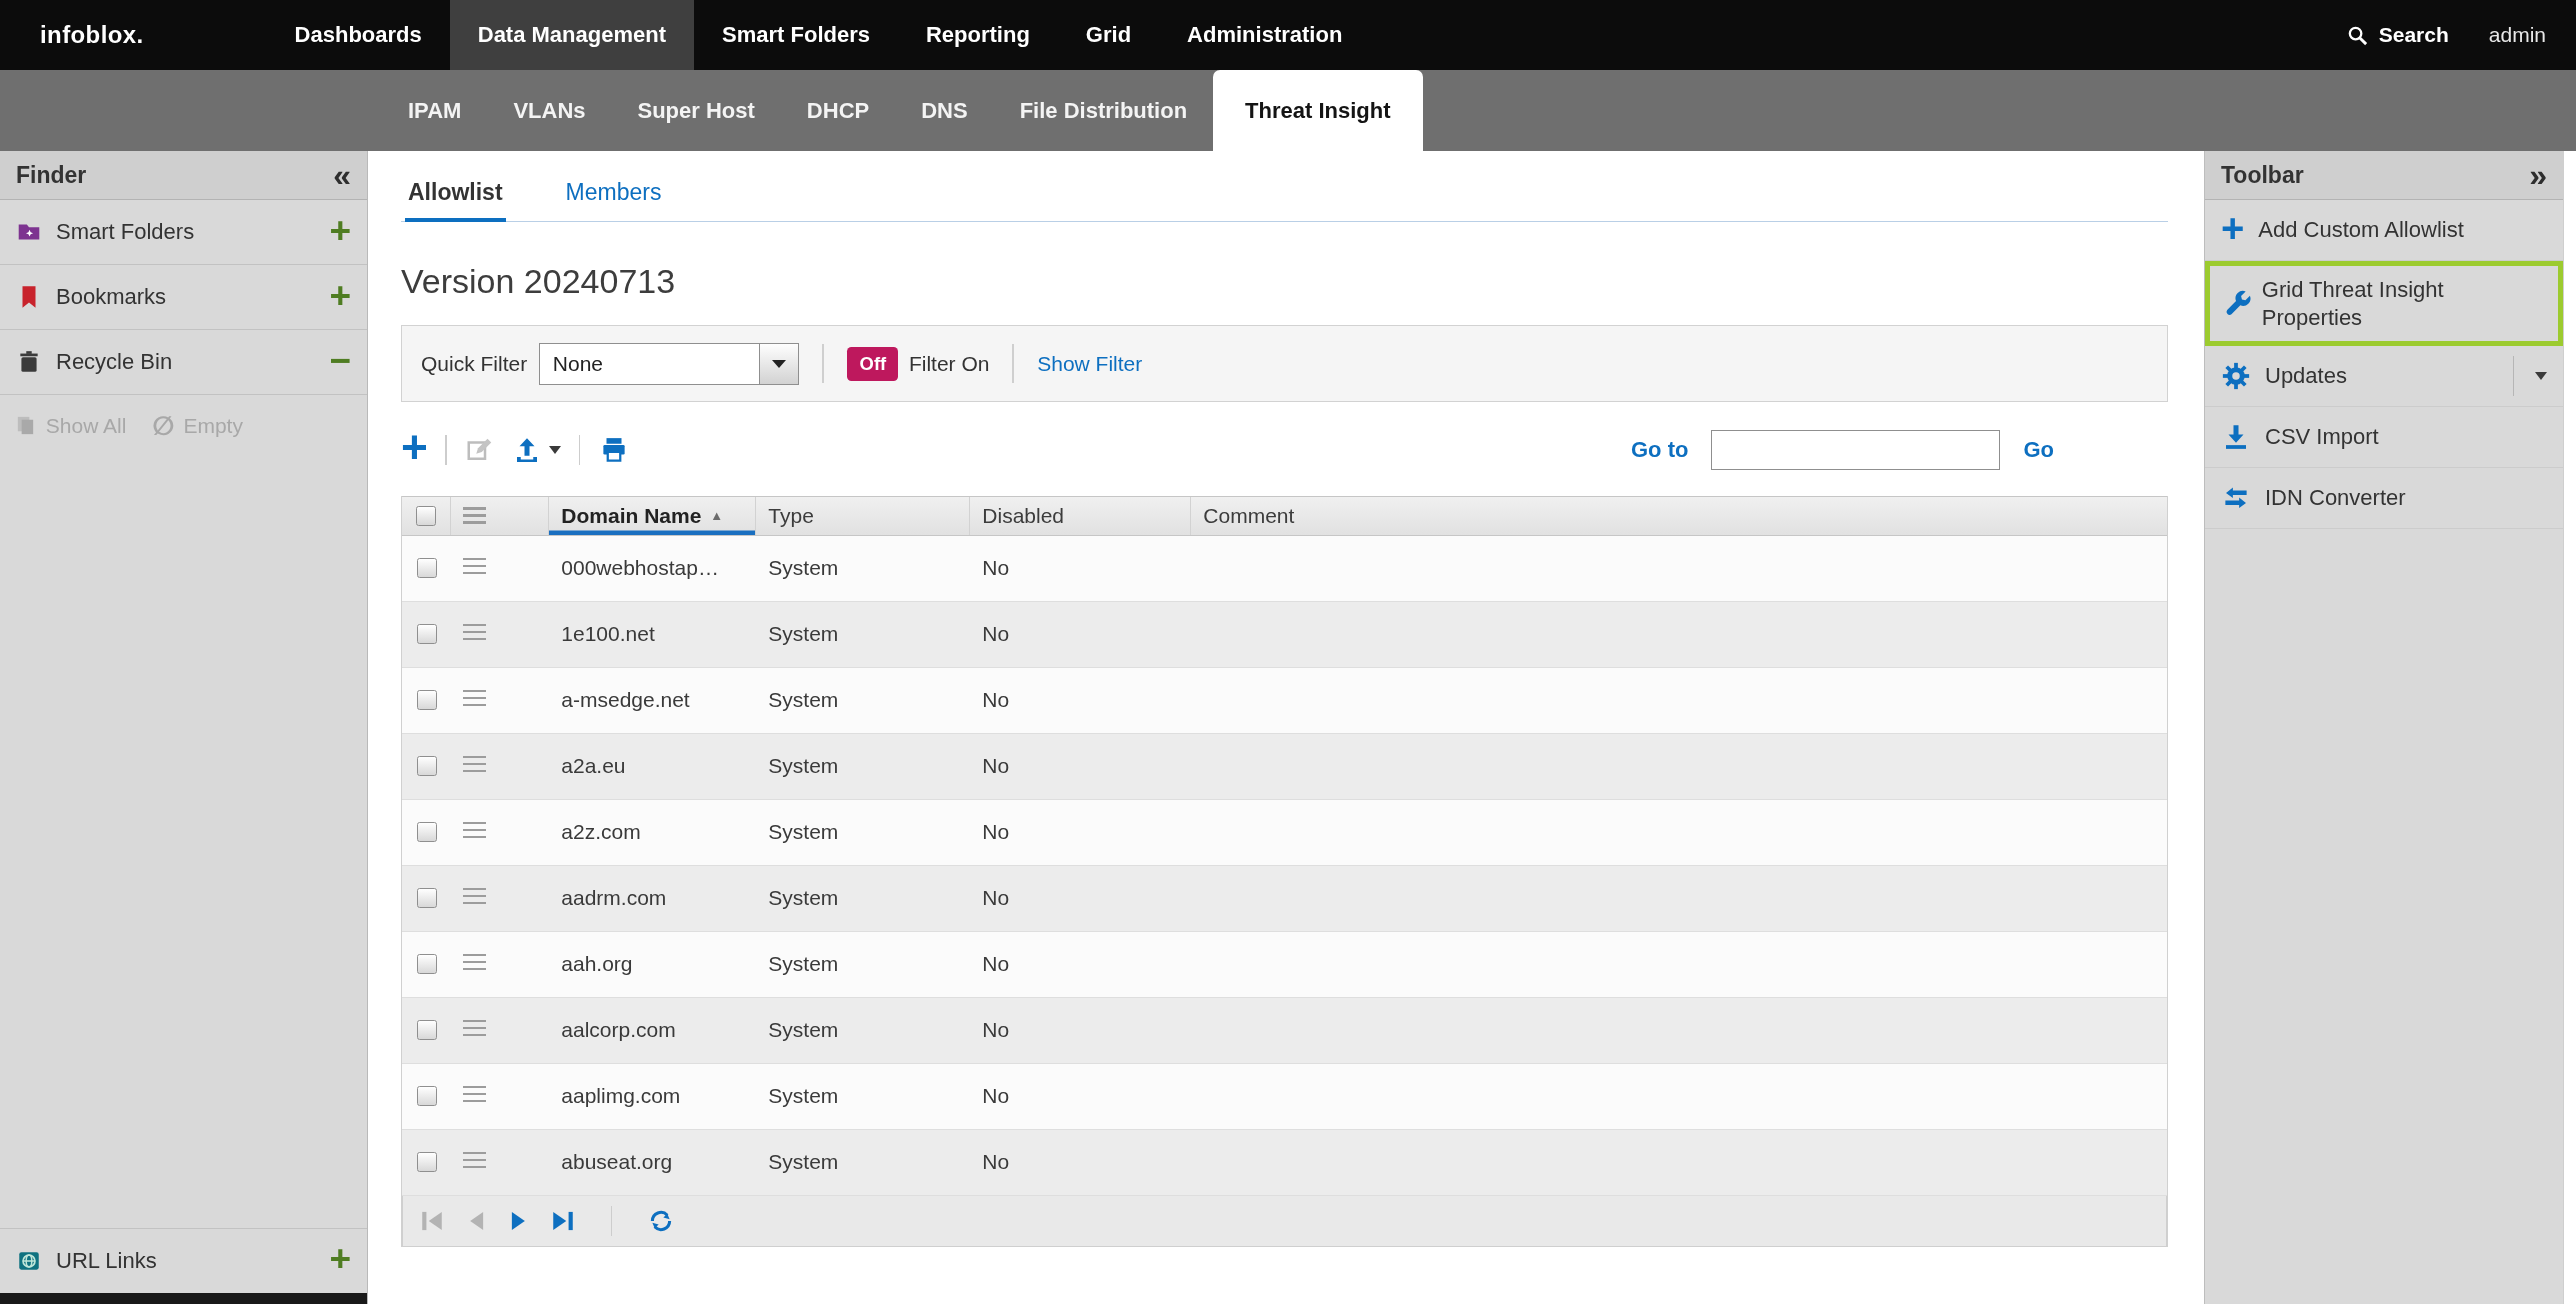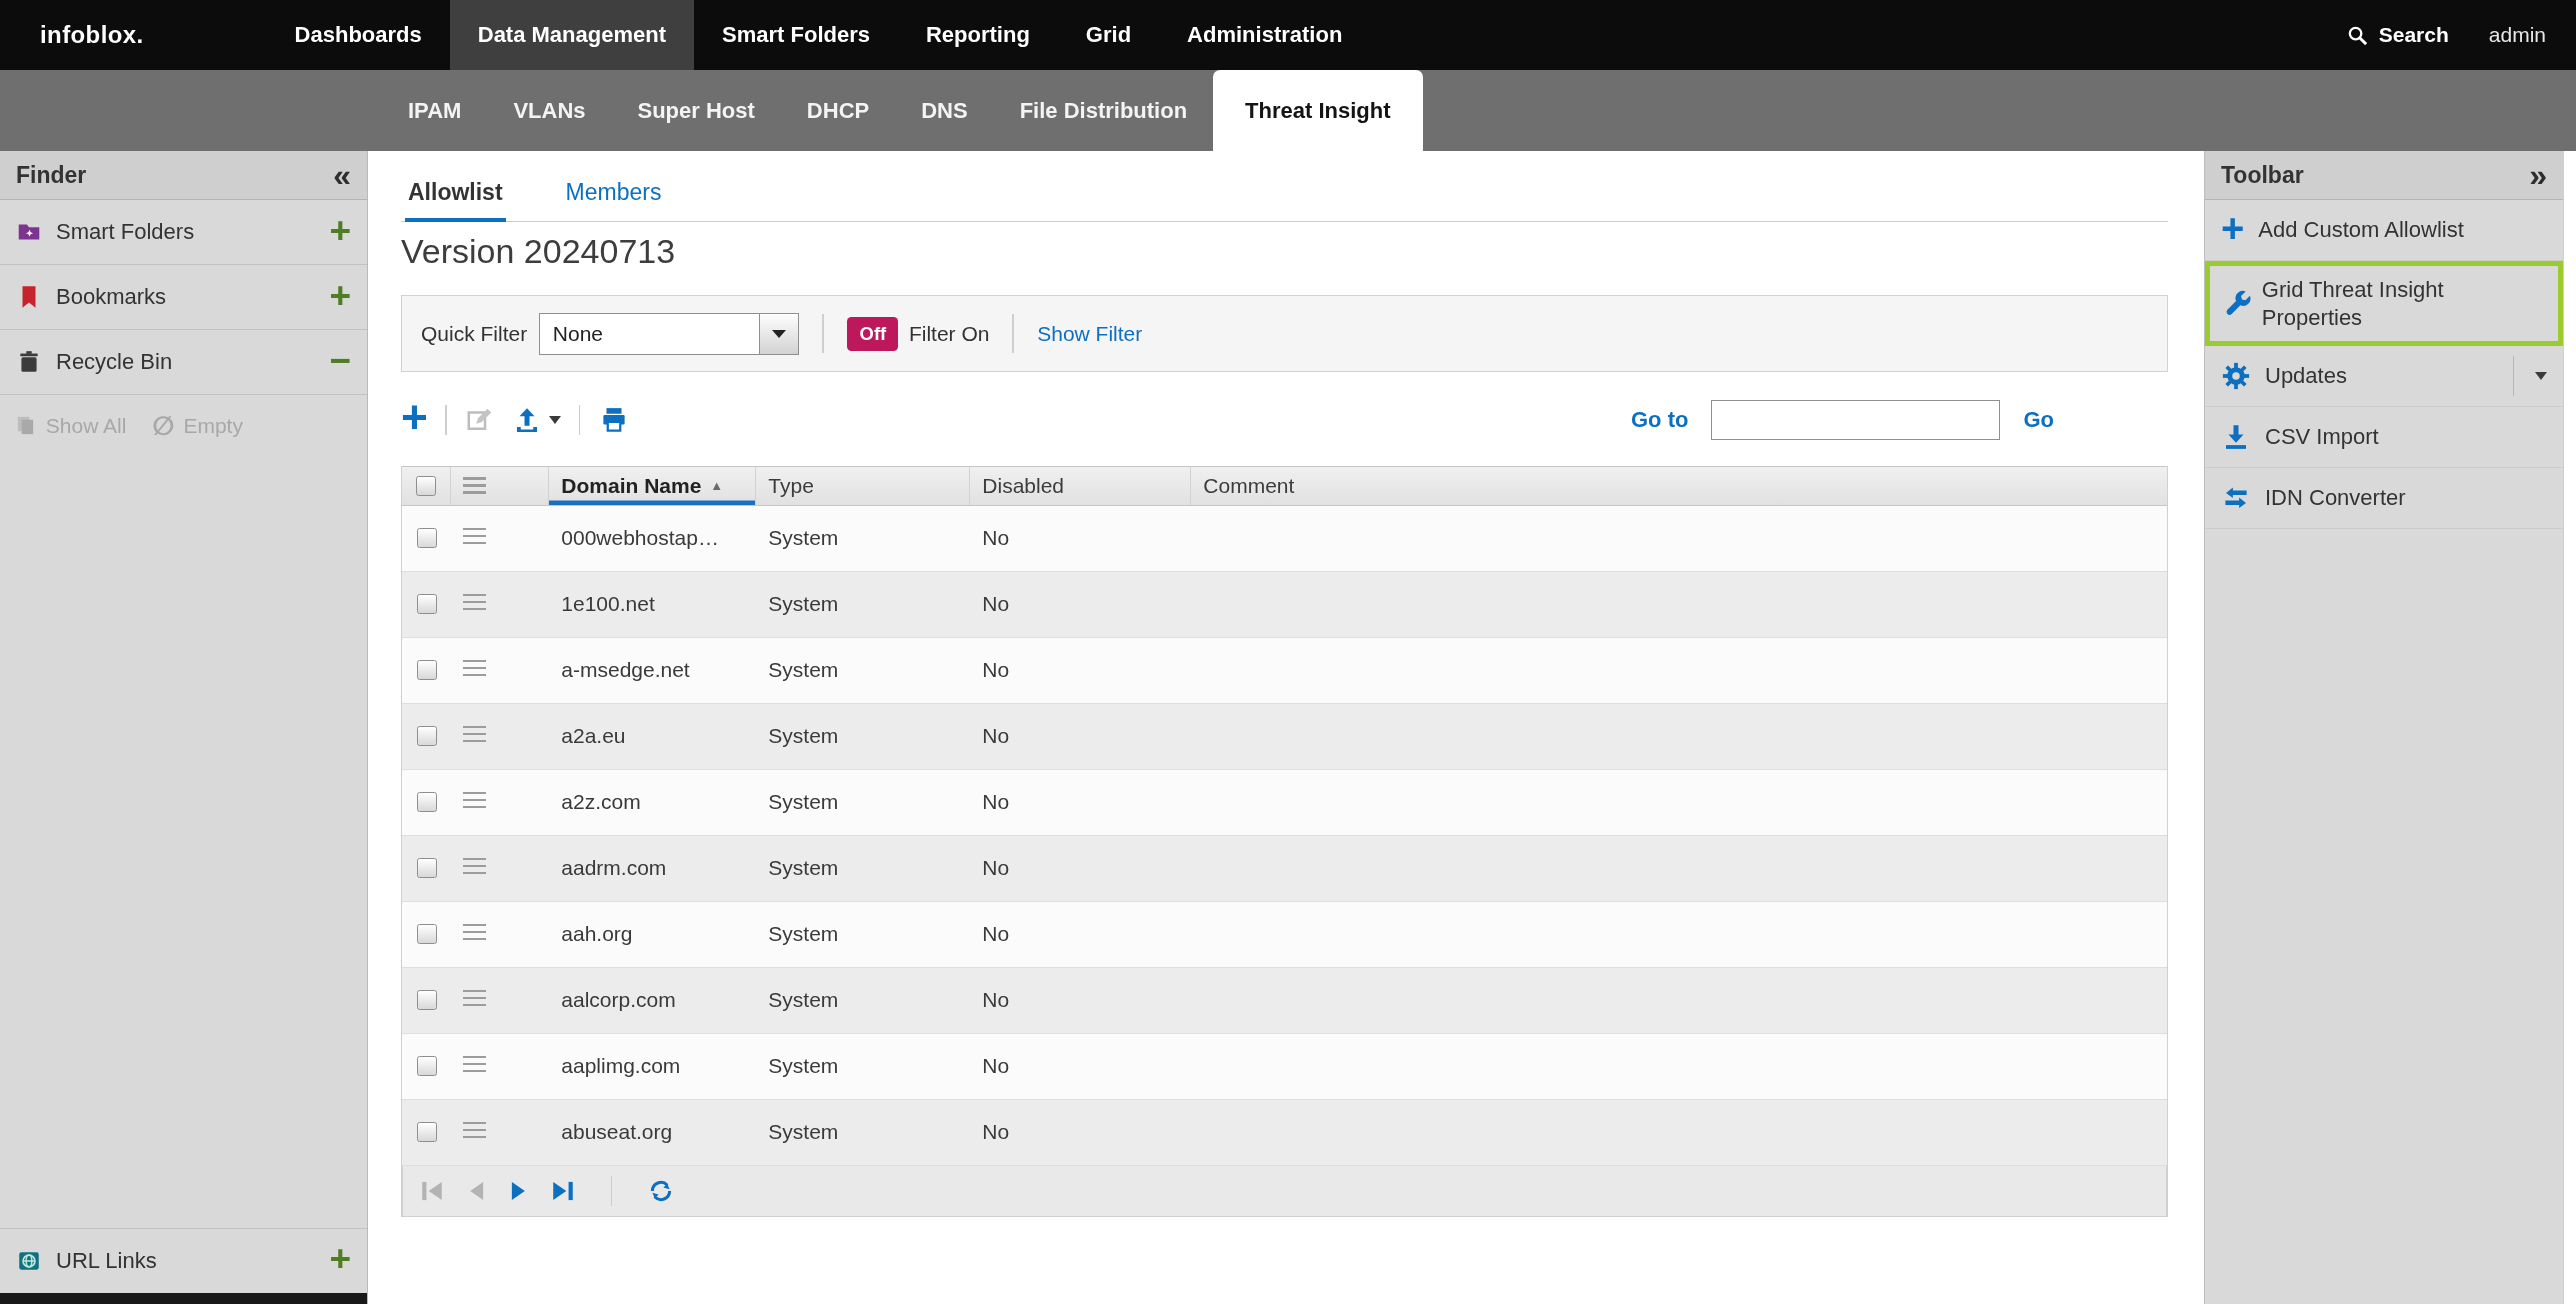--- a/index.html
+++ b/index.html
@@ -37,21 +37,21 @@
   .f-spacer { flex: 1; }
   .f-bottom { border-top: 0.9px solid #c2c2c2; border-bottom: none; }
   .finder-strip { height: 12.3px; background: #191919; }
 
   
   .content { flex: 1; background: #fff; padding: 17.5px 36px 0 33px; min-width: 0; }
   .content-tabs { display: flex; gap: 56px; border-bottom: 1.8px solid #b9cfe6; padding: 5.3px 3.5px 0; }
   .ctab { font-size: 23px; padding: 5.3px 3.5px 12.3px; }
   .ctab.active { color: #333; font-weight: 700; border-bottom: 4.4px solid #0d6fc0; margin-bottom: -1.8px; }
   .ctab.link { color: #0d6fc0; }
-  .page-title { font-size: 34px; font-weight: 400; color: #3d3d3d; margin-top: 10px; }
+  .page-title { font-size: 34px; font-weight: 400; color: #3d3d3d; margin-top: 40px; }
 
   .filter-bar { margin-top: 24.6px; height: 77px; background: #f5f5f5; border: 0.9px solid #d2d2d2; display: flex; align-items: center; padding: 0 19px; font-size: 21px; color: #333; }
   .qf-select { display: flex; width: 260px; height: 42px; border: 0.9px solid #8f8f8f; background: #fff; margin-left: 12.3px; }
   .qf-value { flex: 1; padding: 0 12.3px; line-height: 40px; color: #222; }
   .qf-btn { width: 39px; background: linear-gradient(#fefefe, #d2d2d2); border-left: 0.9px solid #8f8f8f; display: flex; align-items: center; justify-content: center; }
   .caret { width: 0; height: 0; border-left: 7px solid transparent; border-right: 7px solid transparent; border-top: 8.8px solid #222; }
   .caret-sm { width: 0; height: 0; border-left: 6.1px solid transparent; border-right: 6.1px solid transparent; border-top: 8px solid #3a3a3a; margin-left: 7px; }
   .fsep { width: 1.8px; height: 39px; background: #cfcfcf; margin: 0 23px; }
   .off-badge { background: #be185d; color: #fff; font-weight: 700; font-size: 18.4px; padding: 6.1px 12.3px; border-radius: 4.4px; margin-right: 10.5px; }
   .show-filter { color: #0d6fc0; }

